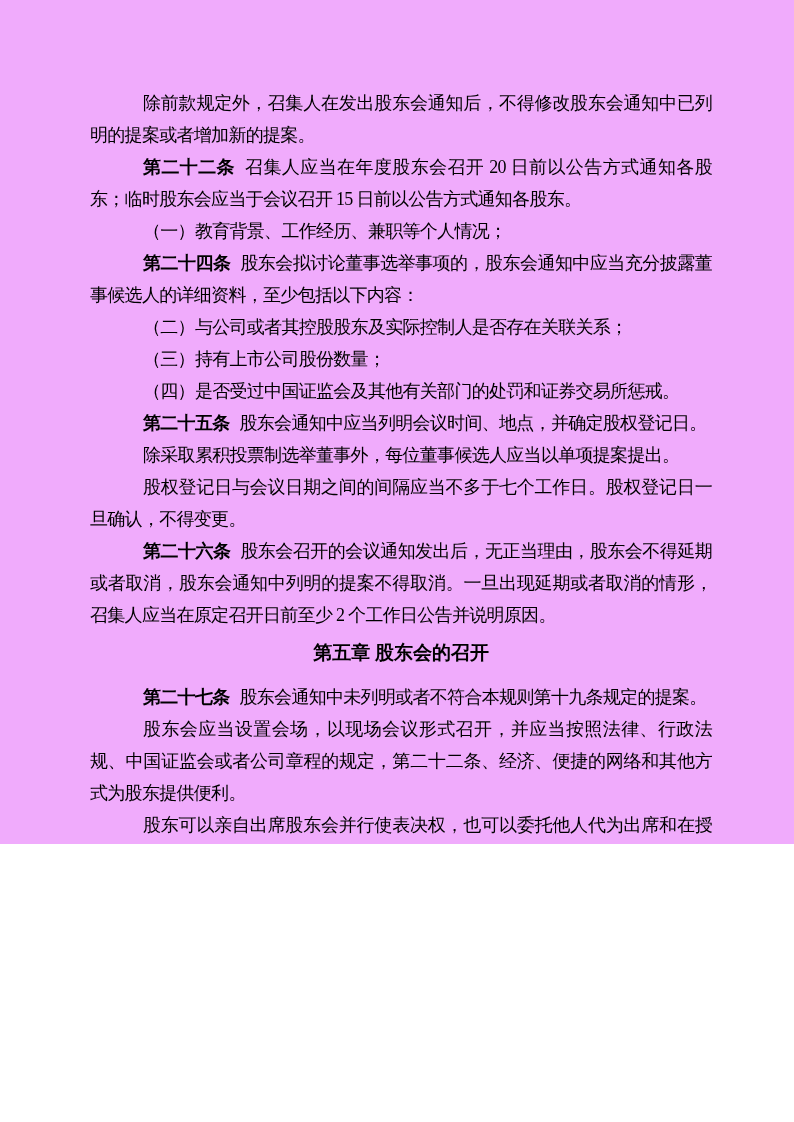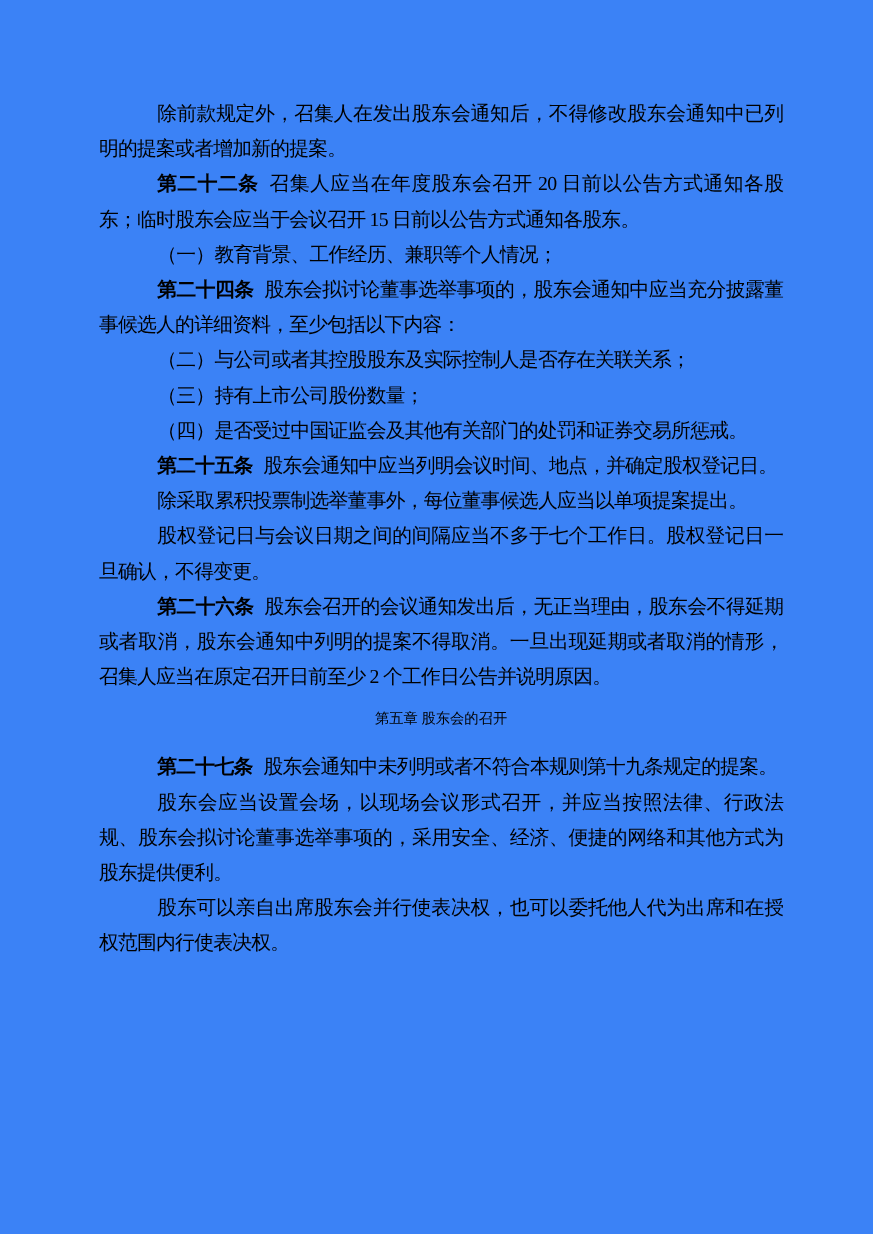--- a/index.html
+++ b/index.html
@@ -3,22 +3,22 @@
 <meta charset="utf-8">
 <style>
   html, body {
     margin: 0;
     padding: 0;
     background: #ffffff;
   }
   .page {
     position: relative;
     width: 794px;
-    height: 1122px;
-    background: #3b82f6;
+    height: 844px;
+    background: #f0abfc;
     overflow: hidden;
     color: #000000;
     font-family: "Liberation Serif", "DejaVu Serif", serif;
   }
   .content {
     position: absolute;
     left: 90px;
     top: 87px;
     width: 622px;
   }
@@ -31,23 +31,23 @@
     text-justify: inter-ideograph;
     text-indent: 53px;
     color: #000000;
   }
   .para .label {
     font-weight: 700;
     margin-right: 10px;
   }
   .chapter {
     margin: 6px 0 12px 0;
-    font-size: 13px;
+    font-size: 19px;
     line-height: 32px;
-    font-weight: 400;
+    font-weight: 700;
     text-align: center;
     text-indent: 0;
     letter-spacing: 0;
     color: #000000;
   }
 </style>
 </head>
 <body>
 
 <div class="page">
@@ -74,19 +74,19 @@
     <p class="para">除采取累积投票制选举董事外，每位董事候选人应当以单项提案提出。</p>
 
     <p class="para">股权登记日与会议日期之间的间隔应当不多于七个工作日。股权登记日一旦确认，不得变更。</p>
 
     <p class="para"><b class="label">第二十六条</b><span>股东会召开的会议通知发出后，无正当理由，股东会不得延期或者取消，股东会通知中列明的提案不得取消。一旦出现延期或者取消的情形，召集人应当在原定召开日前至少 2 个工作日公告并说明原因。</span></p>
 
     <p class="chapter">第五章 股东会的召开</p>
 
     <p class="para"><b class="label">第二十七条</b><span>股东会通知中未列明或者不符合本规则第十九条规定的提案。</span></p>
 
-    <p class="para">股东会应当设置会场，以现场会议形式召开，并应当按照法律、行政法规、股东会拟讨论董事选举事项的，采用安全、经济、便捷的网络和其他方式为股东提供便利。</p>
+    <p class="para">股东会应当设置会场，以现场会议形式召开，并应当按照法律、行政法规、中国证监会或者公司章程的规定，第二十二条、经济、便捷的网络和其他方式为股东提供便利。</p>
 
     <p class="para">股东可以亲自出席股东会并行使表决权，也可以委托他人代为出席和在授权范围内行使表决权。</p>
 
 
   </div>
 </div>
 
 </body></html>

